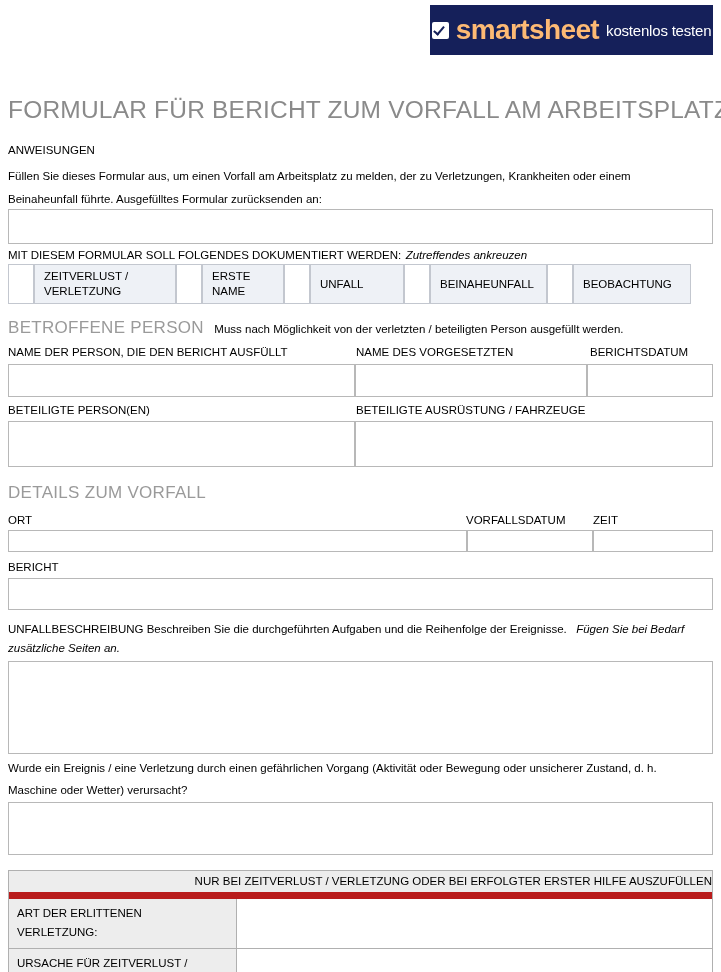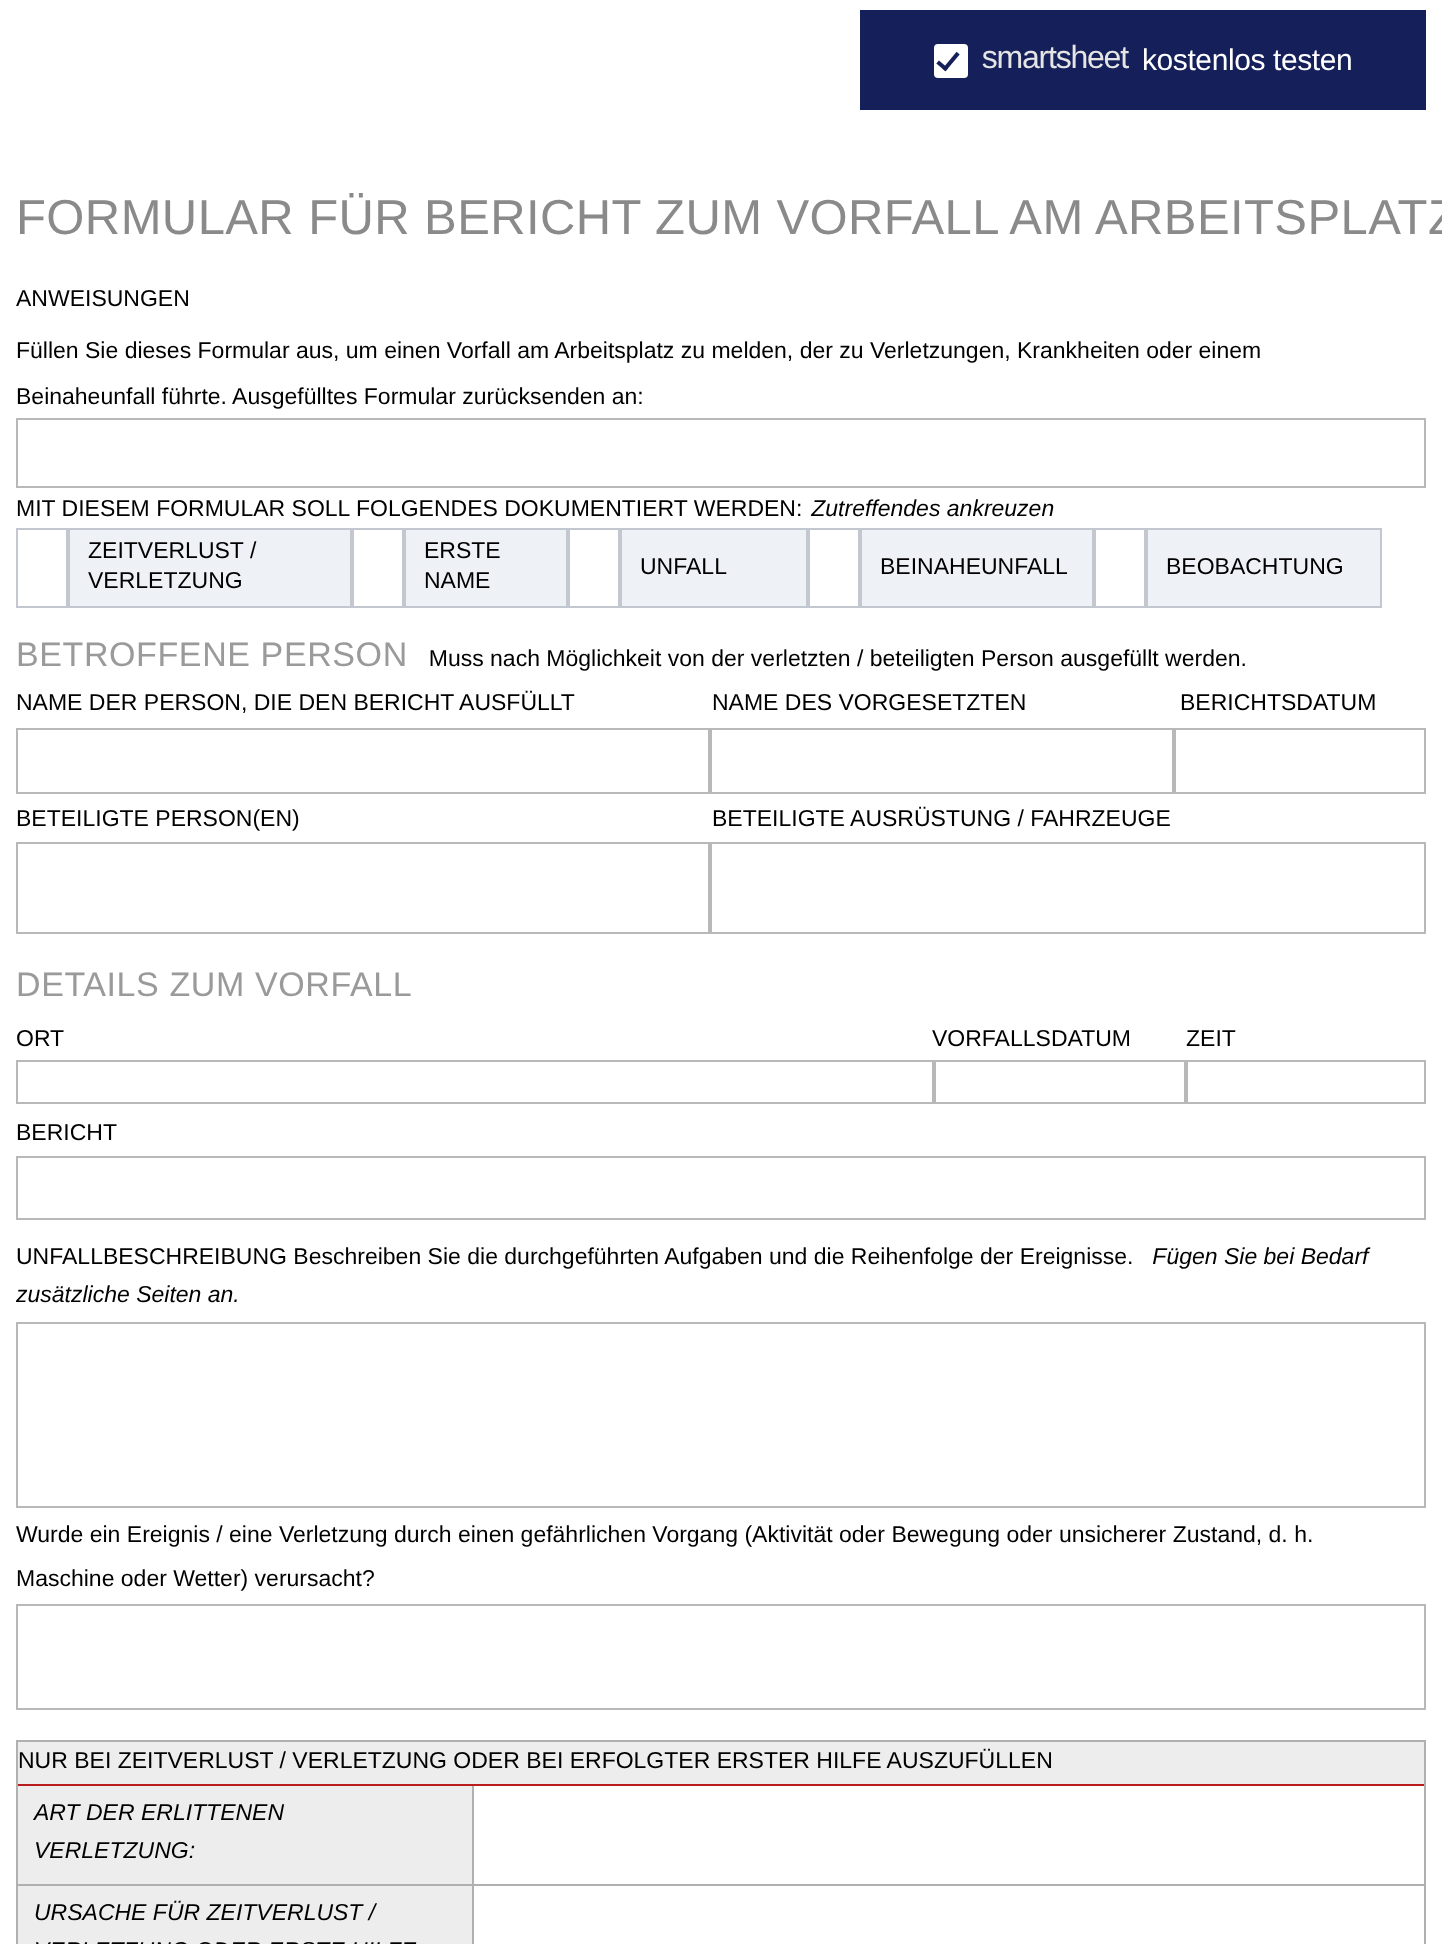--- a/index.html
+++ b/index.html
@@ -49,24 +49,24 @@
     position: absolute;
     left: 4.5px;
     top: 2.5px;
     width: 4px;
     height: 9px;
     border-right: 2.4px solid #15205a;
     border-bottom: 2.4px solid #15205a;
     transform: rotate(40deg);
   }
   .banner-word {
-    color: #e5e5e5;
-    font-size: 16px;
+    color: #fdba74;
+    font-size: 28px;
     letter-spacing: -0.6px;
-    font-weight: 400;
+    font-weight: 700;
   }
   .banner-tag {
     color: #ffffff;
     font-size: 15px;
     letter-spacing: -0.2px;
   }
 
   
   .form-title {
     position: absolute;
@@ -146,31 +146,30 @@
   .btm-table {
     position: absolute;
     left: 8px;
     top: 870px;
     width: 705px;
     border: 1px solid #b0b0b0;
     box-sizing: border-box;
   }
   .btm-head {
     background: #ededed;
-    border-bottom: 1px solid #b91c1c;
-    text-align: left;
+    border-bottom: 7px solid #b91c1c;
+    text-align: right;
     font-size: 11.5px;
     padding: 4px 0 5px 0;
     color: #000;
   }
   .btm-row {
     display: flex;
     align-items: flex-end;
     border-bottom: 1px solid #b0b0b0;
-    font-style: italic;
   }
   .btm-row:last-child { border-bottom: none; }
   .btm-l {
     width: 228px;
     flex: 0 0 228px;
     background: #ededed;
     border-right: 1px solid #b0b0b0;
     box-sizing: border-box;
     padding: 5px 0 6px 8px;
     font-size: 11.5px;

